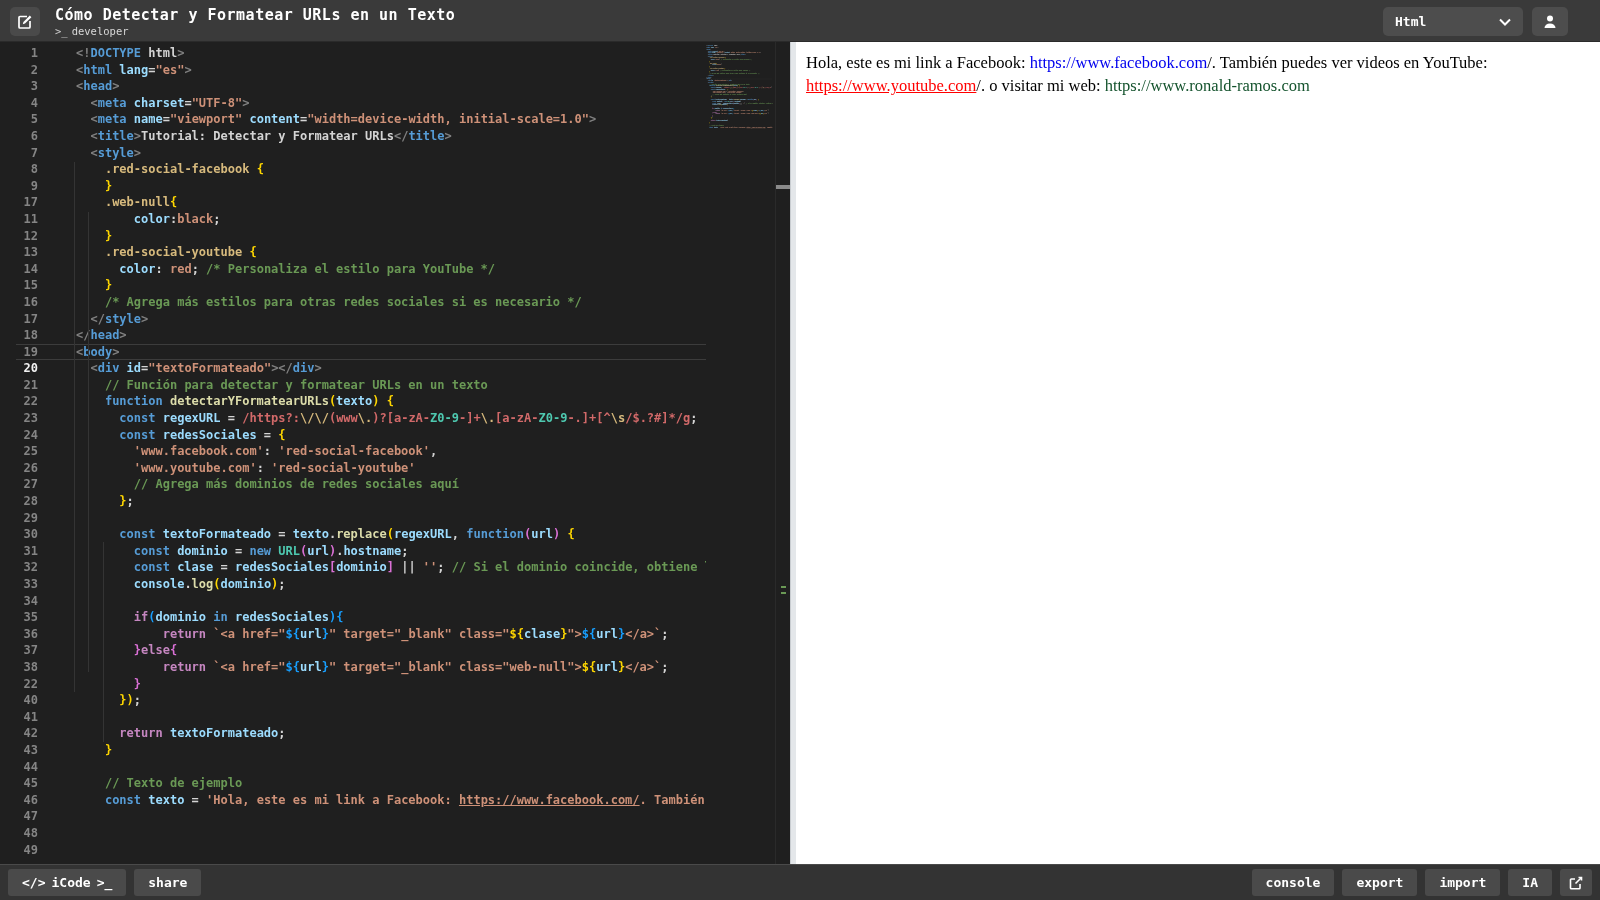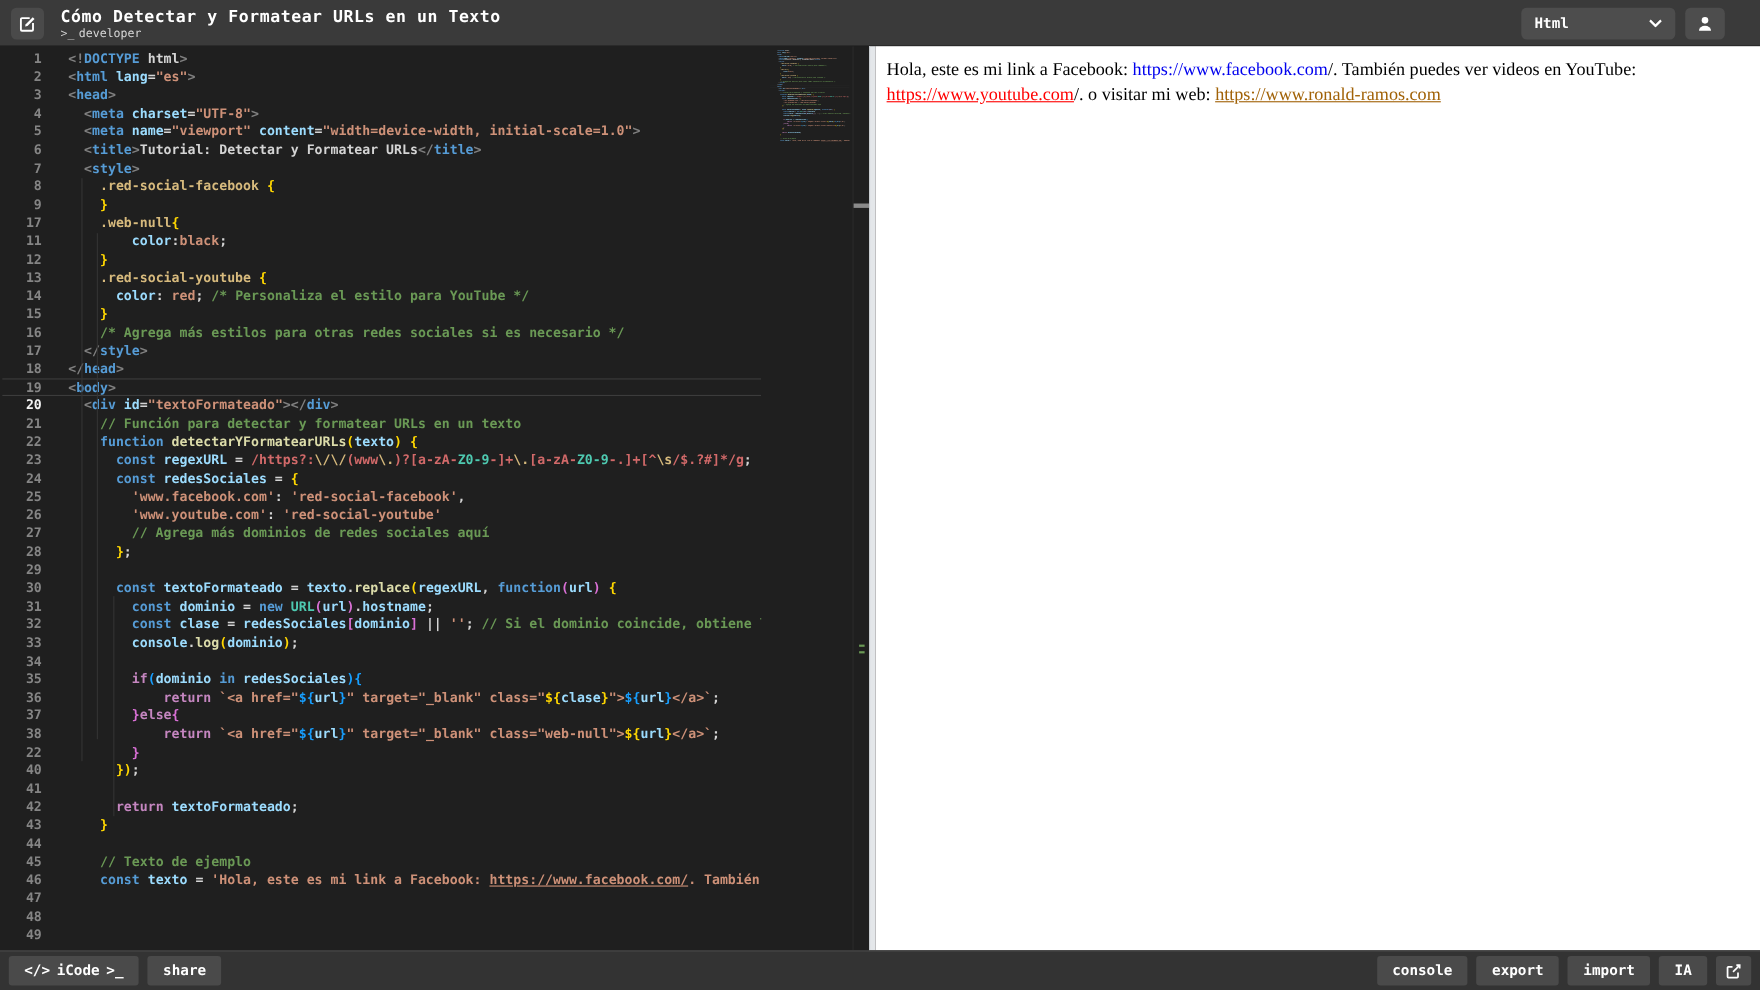--- a/index.html
+++ b/index.html
@@ -25,21 +25,21 @@
   .user-btn { position:absolute; right:32px; top:7px; width:36px; height:29px;
               background:#4d4d4d; border-radius:5px; display:flex; align-items:center;
               justify-content:center; cursor:pointer; }
 
   
   .editor { position:absolute; left:0; top:42px; width:790px; height:822px;
             background:#1f1f1f; overflow:hidden; }
   .gutter { position:absolute; left:0; top:3px; width:38px; text-align:right;
             font-size:12px; line-height:16.6px; color:#858585; font-weight:bold; }
   .gutter .ln.cur { color:#f2f2f2; }
-  .code-scroll { position:absolute; left:2px; top:3px; width:690px; overflow:hidden; }
+  .code-scroll { position:absolute; left:16px; top:3px; width:690px; overflow:hidden; }
   .cl { white-space:pre; font-size:12px; line-height:16.6px; font-weight:bold;
         padding-left:60px; height:16.6px; color:#d4d4d4; }
   .cl.cur { border-top:1px solid #3c3c3c; border-bottom:1px solid #3c3c3c;
             height:16.6px; line-height:14.6px; }
   .tk-pun{color:#808080} .tk-tag{color:#569cd6} .tk-attr{color:#9cdcfe}
   .tk-str{color:#ce9178} .tk-strU{color:#ce9178; text-decoration:underline}
   .tk-com{color:#6a9955} .tk-kw{color:#569cd6} .tk-ctl{color:#c586c0}
   .tk-fn{color:#dcdcaa} .tk-var{color:#9cdcfe} .tk-cls{color:#4ec9b0}
   .tk-sel{color:#d7ba7d} .tk-prop{color:#9cdcfe} .tk-d{color:#d4d4d4}
   .tk-b1{color:#ffd700} .tk-b2{color:#da70d6} .tk-b3{color:#179fff}
@@ -61,21 +61,21 @@
   .splitter { position:absolute; left:790px; top:42px; width:6px; height:822px;
               background:#e4e7ea; border-left:1px solid #c9cdd1; cursor:col-resize; }
 
   
   .preview { position:absolute; left:796px; top:42px; width:804px; height:822px;
              background:#ffffff; overflow:hidden; }
   .preview-text { font-family:"Liberation Serif", serif; font-size:16.5px;
                   line-height:1.4; color:#000; padding:9px 10px; }
   .seg-link-blue { color:#0000ee; cursor:pointer; }
   .seg-link-red { color:#ff0000; text-decoration:underline; cursor:pointer; }
-  .seg-link-black { color:#a16207; text-decoration:underline; cursor:pointer; }
+  .seg-link-black { color:#14532d; cursor:pointer; }
 
   
   .footer { position:absolute; left:0; top:864px; width:1600px; height:36px;
             background:#333333; border-top:1px solid #4a4a4a; display:flex;
             align-items:center; padding:0 8px; }
   .fbtn { background:#4a4a4a; border:none; border-radius:3px; color:#fff;
           font-family:"DejaVu Sans Mono", monospace; font-size:13px; font-weight:bold;
           height:27px; padding:0 14px; margin-right:8px; cursor:pointer;
           display:flex; align-items:center; gap:6px; }
   .footer .spacer { flex:1; }

